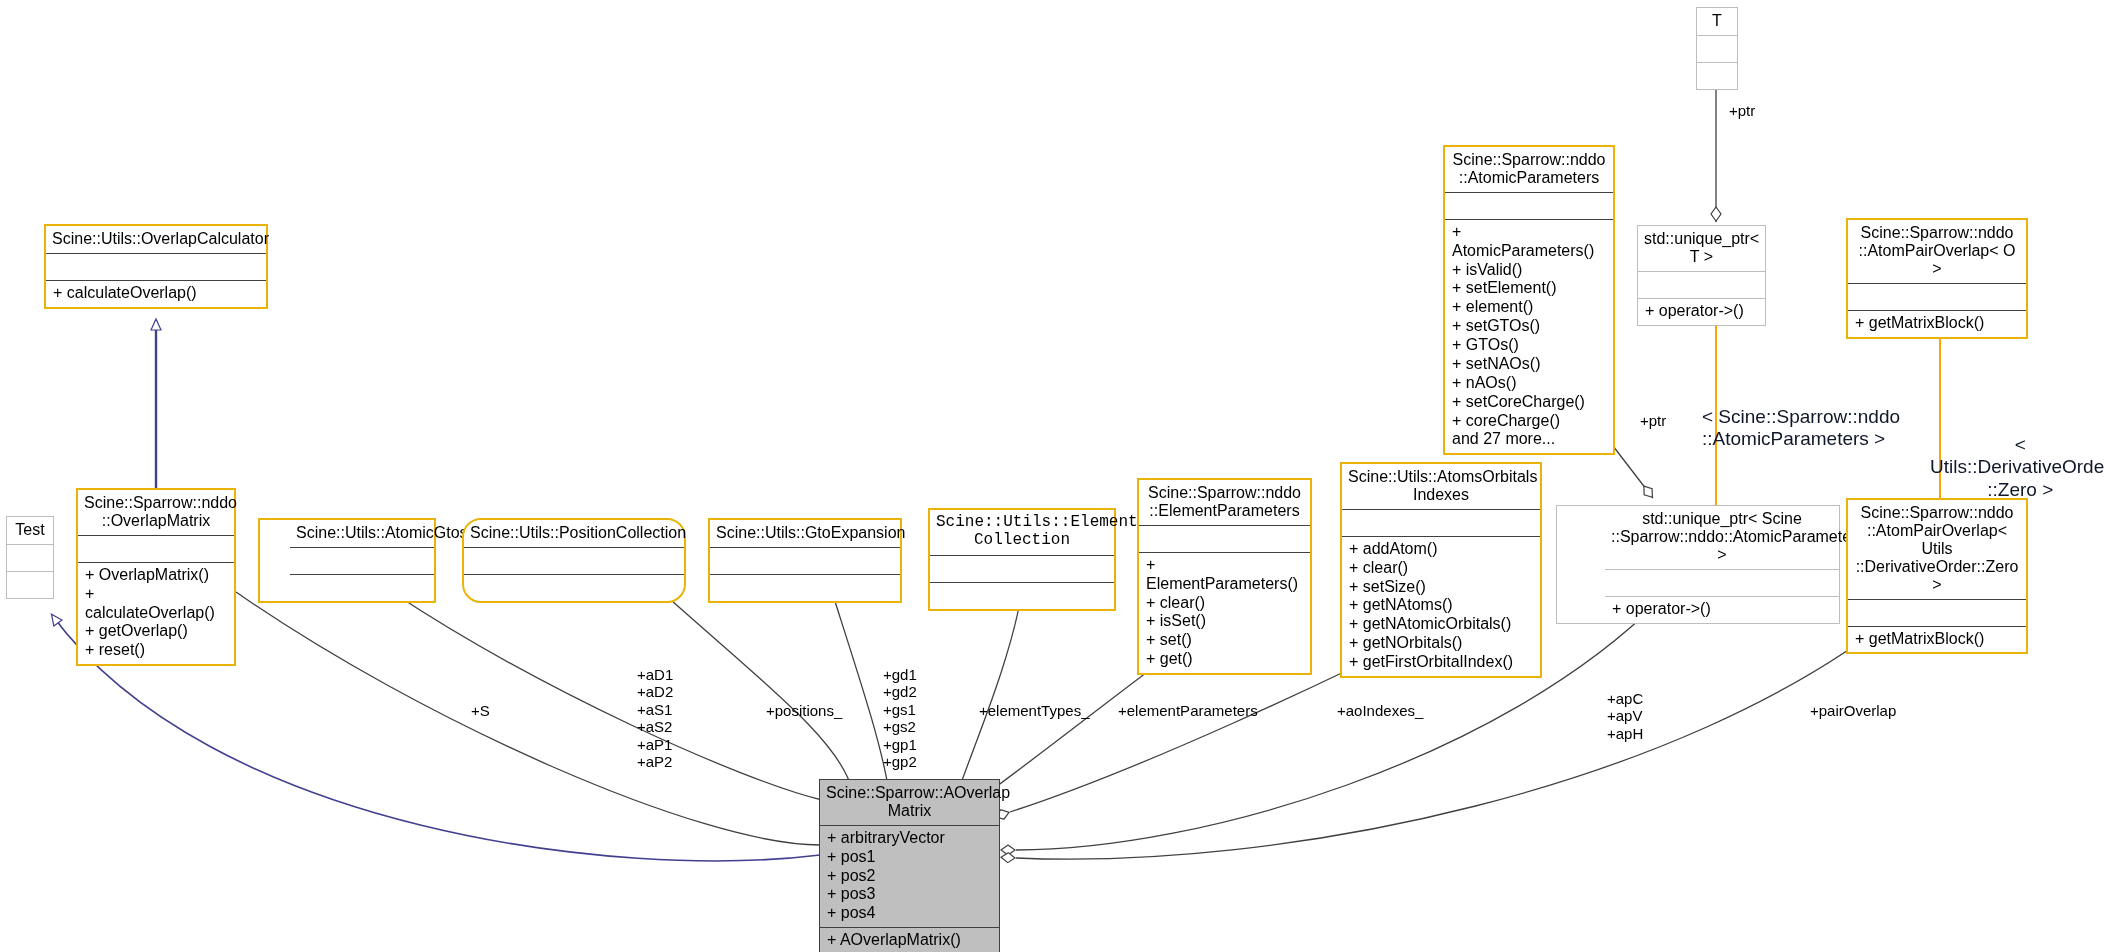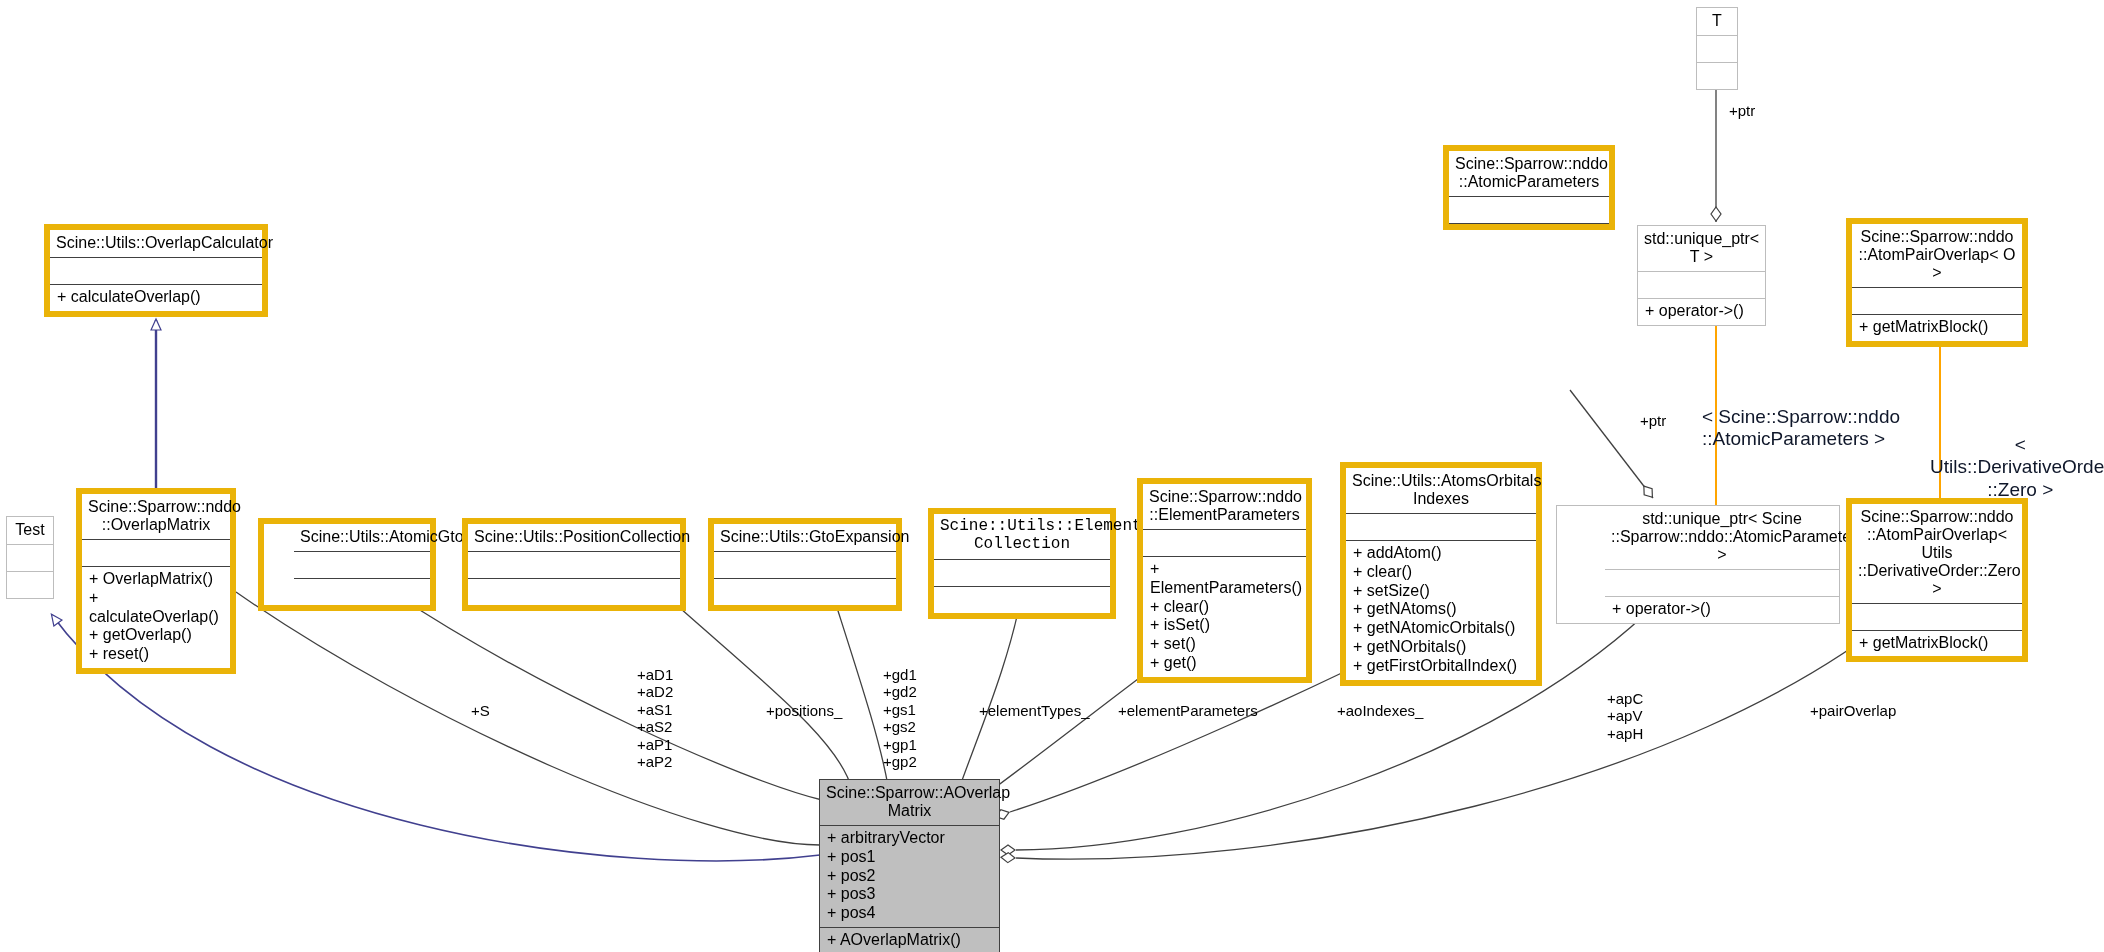--- a/index.html
+++ b/index.html
@@ -18,21 +18,21 @@
     padding:4px 6px 5px 6px;white-space:pre-line;
   }
   .node .sep{height:0;border-top:1px solid #404040;}
   .node .attrs,.node .ops{
     font-size:16px;color:#000;line-height:1.18;padding:3px 7px 4px 7px;
     white-space:pre-line;text-align:left;
   }
   .node .empty{height:19px;}
 
   
-  .n-dark{border:6px solid #eab308;}
+  .n-dark{border:2px solid #eab308;}
   .n-dark .sep{border-top:1px solid #404040;}
   
   .n-grey{border:1px solid #bdbdbd;}
   .n-grey .sep{border-top:1px solid #bdbdbd;}
   
   .n-focus{border:1px solid #404040;background:#bfbfbf;}
   .n-focus .sep{border-top:1px solid #404040;}
 
   .edge-label{
     position:absolute;font-size:15px;color:#000;line-height:1.16;
@@ -121,21 +121,21 @@
   </div>
 
   <div class="node n-dark" style="left:258px;top:518px;width:178px;padding-left:30px;">
     <div class="title">Scine::Utils::AtomicGtos</div>
     <div class="sep"></div>
     <div class="attrs empty"></div>
     <div class="sep"></div>
     <div class="ops empty"></div>
   </div>
 
-  <div class="node n-dark" style="left:462px;top:518px;width:224px;">
+  <div class="node n-dark" style="left:462px;top:518px;width:224px;border-radius:19px;">
     <div class="title">Scine::Utils::PositionCollection</div>
     <div class="sep"></div>
     <div class="attrs empty"></div>
     <div class="sep"></div>
     <div class="ops empty"></div>
   </div>
 
   <div class="node n-dark" style="left:708px;top:518px;width:194px;">
     <div class="title">Scine::Utils::GtoExpansion</div>
     <div class="sep"></div>
@@ -180,20 +180,31 @@
 + getNOrbitals()
 + getFirstOrbitalIndex()</div>
   </div>
 
   <div class="node n-dark" style="left:1443px;top:145px;width:172px;">
     <div class="title">Scine::Sparrow::nddo
 ::AtomicParameters</div>
     <div class="sep"></div>
     <div class="attrs empty"></div>
     <div class="sep"></div>
+    <div class="ops">+ AtomicParameters()
++ isValid()
++ setElement()
++ element()
++ setGTOs()
++ GTOs()
++ setNAOs()
++ nAOs()
++ setCoreCharge()
++ coreCharge()
+and 27 more...</div>
   </div>
 
   <div class="node n-grey" style="left:1696px;top:7px;width:42px;">
     <div class="title">T</div>
     <div class="sep"></div>
     <div class="attrs empty"></div>
     <div class="sep"></div>
     <div class="ops empty"></div>
   </div>
 

